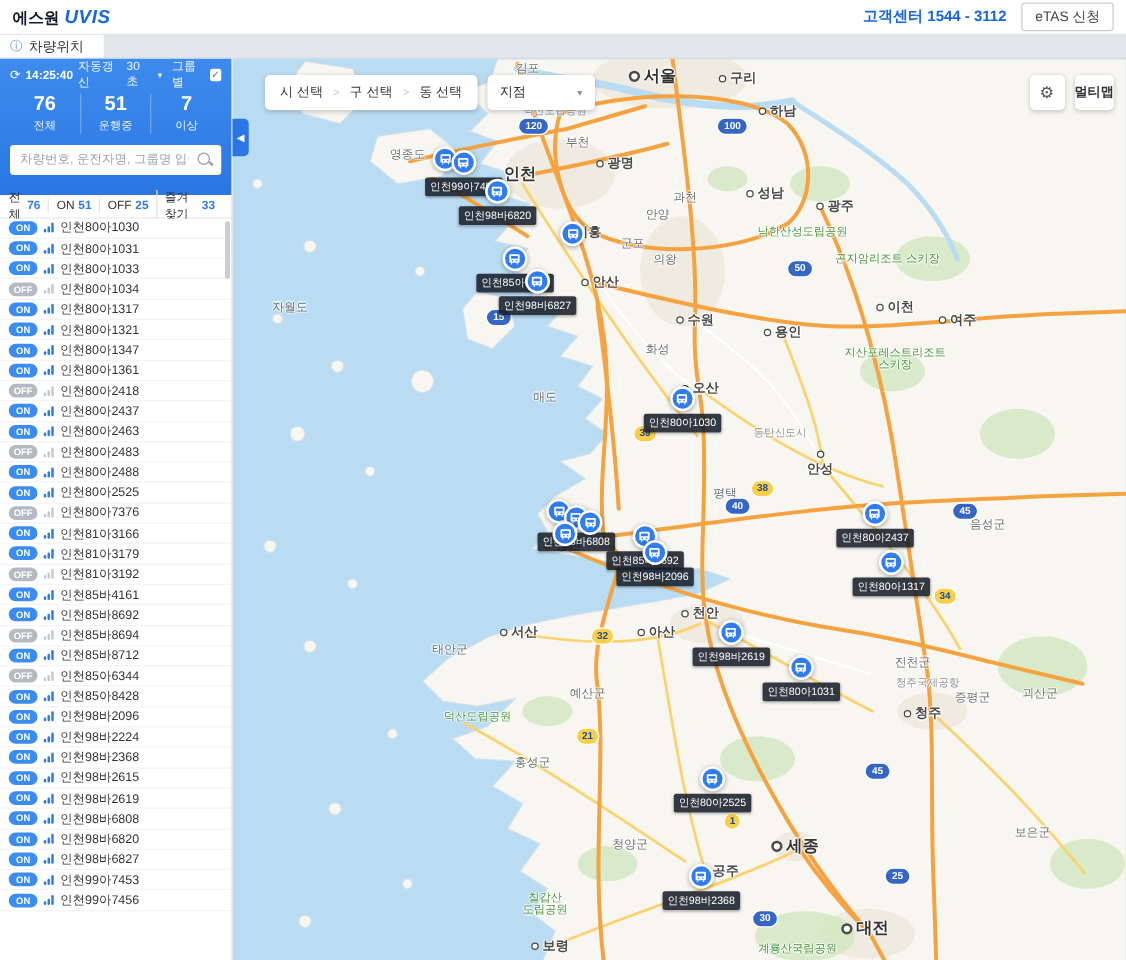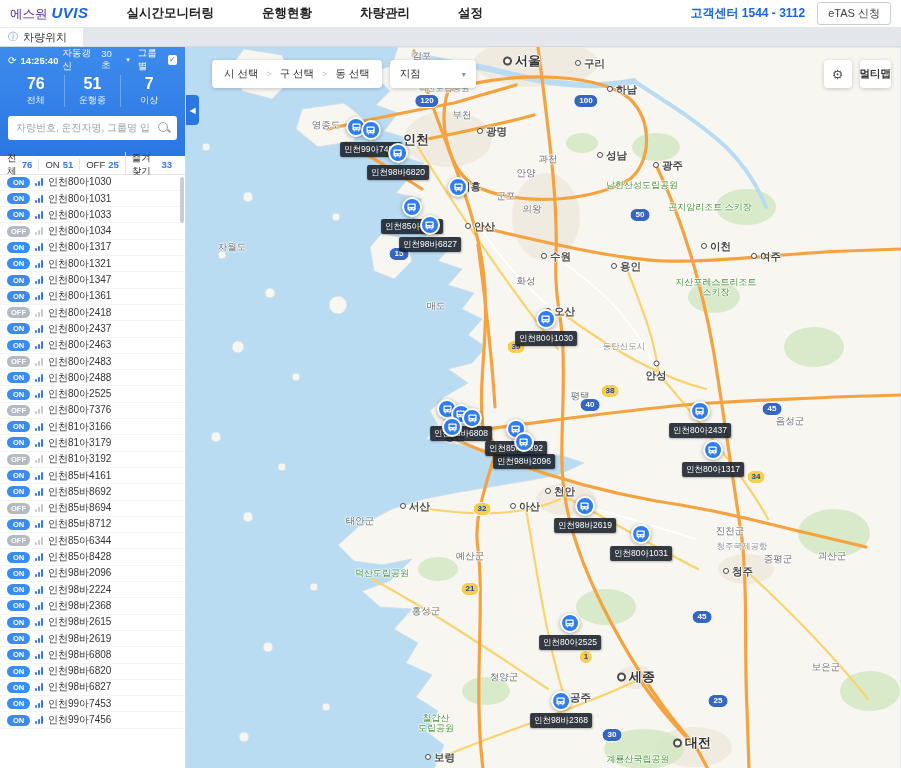--- a/index.html
+++ b/index.html
@@ -1,21 +1,21 @@
 <!DOCTYPE html>
 <html><head>
 <meta charset="utf-8">
 <style>
   html,body{margin:0;padding:0;}
   body{width:901px;height:768px;overflow:hidden;background:#fff;font-family:"Liberation Sans","DejaVu Sans",sans-serif;}
   .app{width:901px;height:768px;display:flex;flex-direction:column;}
   
   .header{height:28px;display:flex;align-items:center;padding:0 10px;background:#fff;border-bottom:1px solid #e4e7eb;box-sizing:border-box;}
   .logo{display:flex;align-items:baseline;gap:4px;cursor:pointer;}
-  .logo-prefix{font-size:12.5px;font-weight:400;color:#4c1d95;}
+  .logo-prefix{font-size:12.5px;font-weight:700;color:#0f172a;}
   .logo-brand{font-size:15px;font-weight:800;font-style:italic;color:#1766e0;letter-spacing:.5px;}
   .nav{display:flex;gap:48px;margin-left:38px;}
   .nav-item{font-size:12.5px;font-weight:700;color:#222;cursor:pointer;}
   .header-right{margin-left:auto;display:flex;align-items:center;gap:12px;}
   .support{font-size:12px;font-weight:700;color:#1766e0;}
   .etas-btn{font-size:11px;color:#444;background:#fff;border:1px solid #c9cdd4;border-radius:3px;padding:3px 10px;cursor:pointer;}
   
   .tabbar{height:19px;background:#e3e7ec;display:flex;border-bottom:1px solid #d5dae0;box-sizing:border-box;}
   .page-tab{background:#fff;display:flex;align-items:center;gap:5px;padding:0 16px 0 8px;font-size:11px;color:#333;}
   .info-icon{color:#6d9bd6;font-size:10px;}
@@ -103,26 +103,20 @@
 </head>
 <body>
 
 <div class="app">
 
   <div class="header">
     <div class="logo">
       <span class="logo-prefix">에스원</span>
       <span class="logo-brand">UVIS</span>
     </div>
-    <div class="nav" id="nav">
-        <div class="nav-item">실시간모니터링</div>
-        <div class="nav-item">운행현황</div>
-        <div class="nav-item">차량관리</div>
-        <div class="nav-item">설정</div>
-      </div>
     <div class="header-right">
       <span class="support">
         <span>고객센터</span>
         <span>1544 - 3112</span>
       </span>
       <button class="etas-btn">eTAS 신청</button>
     </div>
   </div>
 
   <div class="tabbar">
@@ -663,21 +657,21 @@
           <div class="lb green" style="left: 530px; top: 240px;">
             <span class="txt">지산포레스트리조트
 스키장</span>
           </div>
           <div class="lb town" style="left: 340px; top: 234px;">
             <span class="txt">화성</span>
           </div>
           <div class="lb town" style="left: 46px; top: 200px;">
             <span class="txt">자월도</span>
           </div>
-          <div class="lb town" style="left: 250px; top: 259px; align-items: flex-end;">
+          <div class="lb town" style="left: 250px; top: 272px; align-items: flex-end;">
             <span class="txt">매도</span>
           </div>
           <div class="lb city" style="left: 374px; top: 264px;">
             <span class="dot"></span>
             <span class="txt">오산</span>
           </div>
           <div class="lb poi" style="left: 438px; top: 300px;">
             <span class="txt">동탄신도시</span>
           </div>
           <div class="lb city" style="left: 470px; top: 324px; flex-direction: column;">

